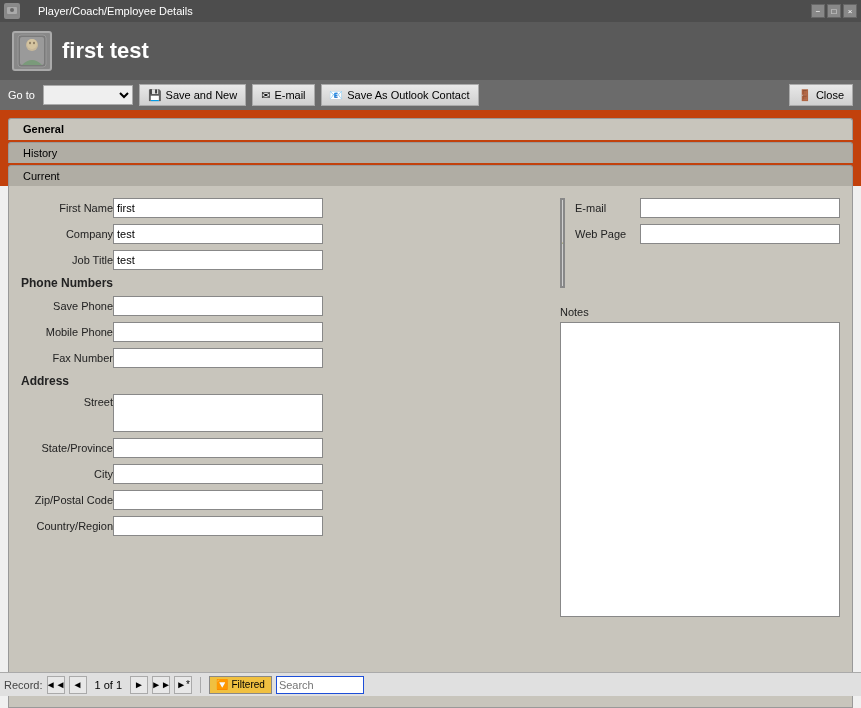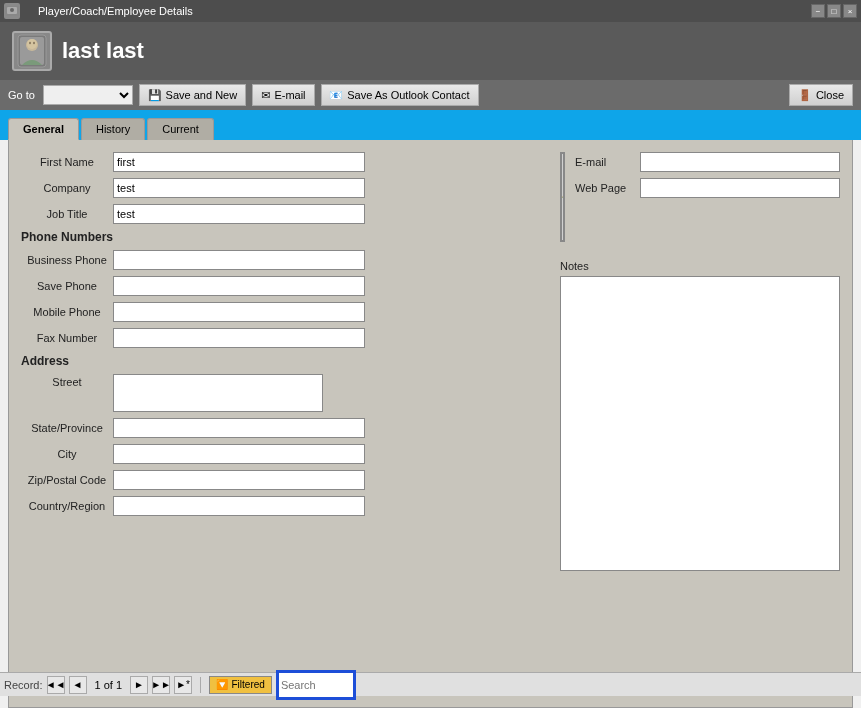--- a/index.html
+++ b/index.html
@@ -72,24 +72,25 @@
       gap: 4px;
       white-space: nowrap;
     }
     .toolbar-btn-close {
       margin-left: auto;
       background: linear-gradient(to bottom, #e8e8e8, #d0d0d0);
     }
 
     
     .tabs-container {
-      background: #0ea5e9;
+      background: #c2410c;
       padding: 8px 8px 0 8px;
       display: flex;
       gap: 2px;
+      flex-direction: column;
     }
     .tab {
       padding: 4px 14px;
       border: 1px solid #999;
       border-bottom: none;
       cursor: pointer;
       font-size: 11px;
       border-radius: 3px 3px 0 0;
     }
     .tab.active {
@@ -110,25 +111,25 @@
     
     .form-row {
       display: flex;
       align-items: center;
       margin-bottom: 6px;
     }
     .form-label {
       width: 92px;
       font-size: 11px;
       color: #222;
-      text-align: center;
+      text-align: right;
     }
     .form-input {
       height: 20px;
-      width: 252px;
+      width: 210px;
       border: 1px solid #888;
       background: white;
       font-size: 11px;
       padding: 1px 3px;
     }
 
     
     .section-header {
       font-weight: bold;
       font-size: 12px;
@@ -223,24 +224,24 @@
       height: 18px;
       padding: 0 6px;
       border: 1px solid #888;
       background: #f0c040;
       font-size: 10px;
       cursor: pointer;
       display: flex; align-items: center; gap: 3px;
     }
     .search-box {
       height: 18px;
-      width: 80px;
-      border: 3px solid #1d4ed8;
-      font-size: 11px;
-      padding: 12px 2px;
+      width: 88px;
+      border: 1px solid #1d4ed8;
+      font-size: 11px;
+      padding: 0 2px;
     }
 
     
     .person-svg { }
 
     .window-wrapper {
       width: 861px;
       height: 708px;
       position: relative;
       display: flex;
@@ -284,21 +285,21 @@
       <svg width="32" height="36" viewBox="0 0 32 36" class="person-svg">
         <rect x="2" y="2" width="28" height="32" rx="3" fill="#7a7a7a" stroke="#999" stroke-width="1"></rect>
         <rect x="4" y="4" width="24" height="28" rx="2" fill="#9a9a9a"></rect>
         <ellipse cx="16" cy="12" rx="6" ry="6" fill="#c8b89a"></ellipse>
         <path d="M6 32 Q16 22 26 32" fill="#7a9a7a"></path>
         <circle cx="16" cy="11" r="5" fill="#d4c4a0"></circle>
         <ellipse cx="14" cy="10" rx="1" ry="1.2" fill="#8a7a60"></ellipse>
         <ellipse cx="18" cy="10" rx="1" ry="1.2" fill="#8a7a60"></ellipse>
       </svg>
     </div>
-    <span class="header-title">last last</span>
+    <span class="header-title">first test</span>
   </div>
 
   <div class="toolbar">
     <span class="toolbar-label">Go to</span>
     <select class="toolbar-select">
       <option></option>
     </select>
     <button class="toolbar-btn">
       <span>💾</span>
       <span>Save and New</span>
@@ -342,24 +343,20 @@
           <span class="form-label">Company</span>
           <input class="form-input" type="text" value="test" style="">
         </div>
         <div class="form-row">
           <span class="form-label">Job Title</span>
           <input class="form-input" type="text" value="test" style="">
         </div>
 
         <div class="section-header">Phone Numbers</div>
         <div class="form-row">
-          <span class="form-label">Business Phone</span>
-          <input class="form-input" type="text" style="">
-        </div>
-        <div class="form-row">
           <span class="form-label">Save Phone</span>
           <input class="form-input" type="text" style="">
         </div>
         <div class="form-row">
           <span class="form-label">Mobile Phone</span>
           <input class="form-input" type="text" style="">
         </div>
         <div class="form-row">
           <span class="form-label">Fax Number</span>
           <input class="form-input" type="text" style="">

